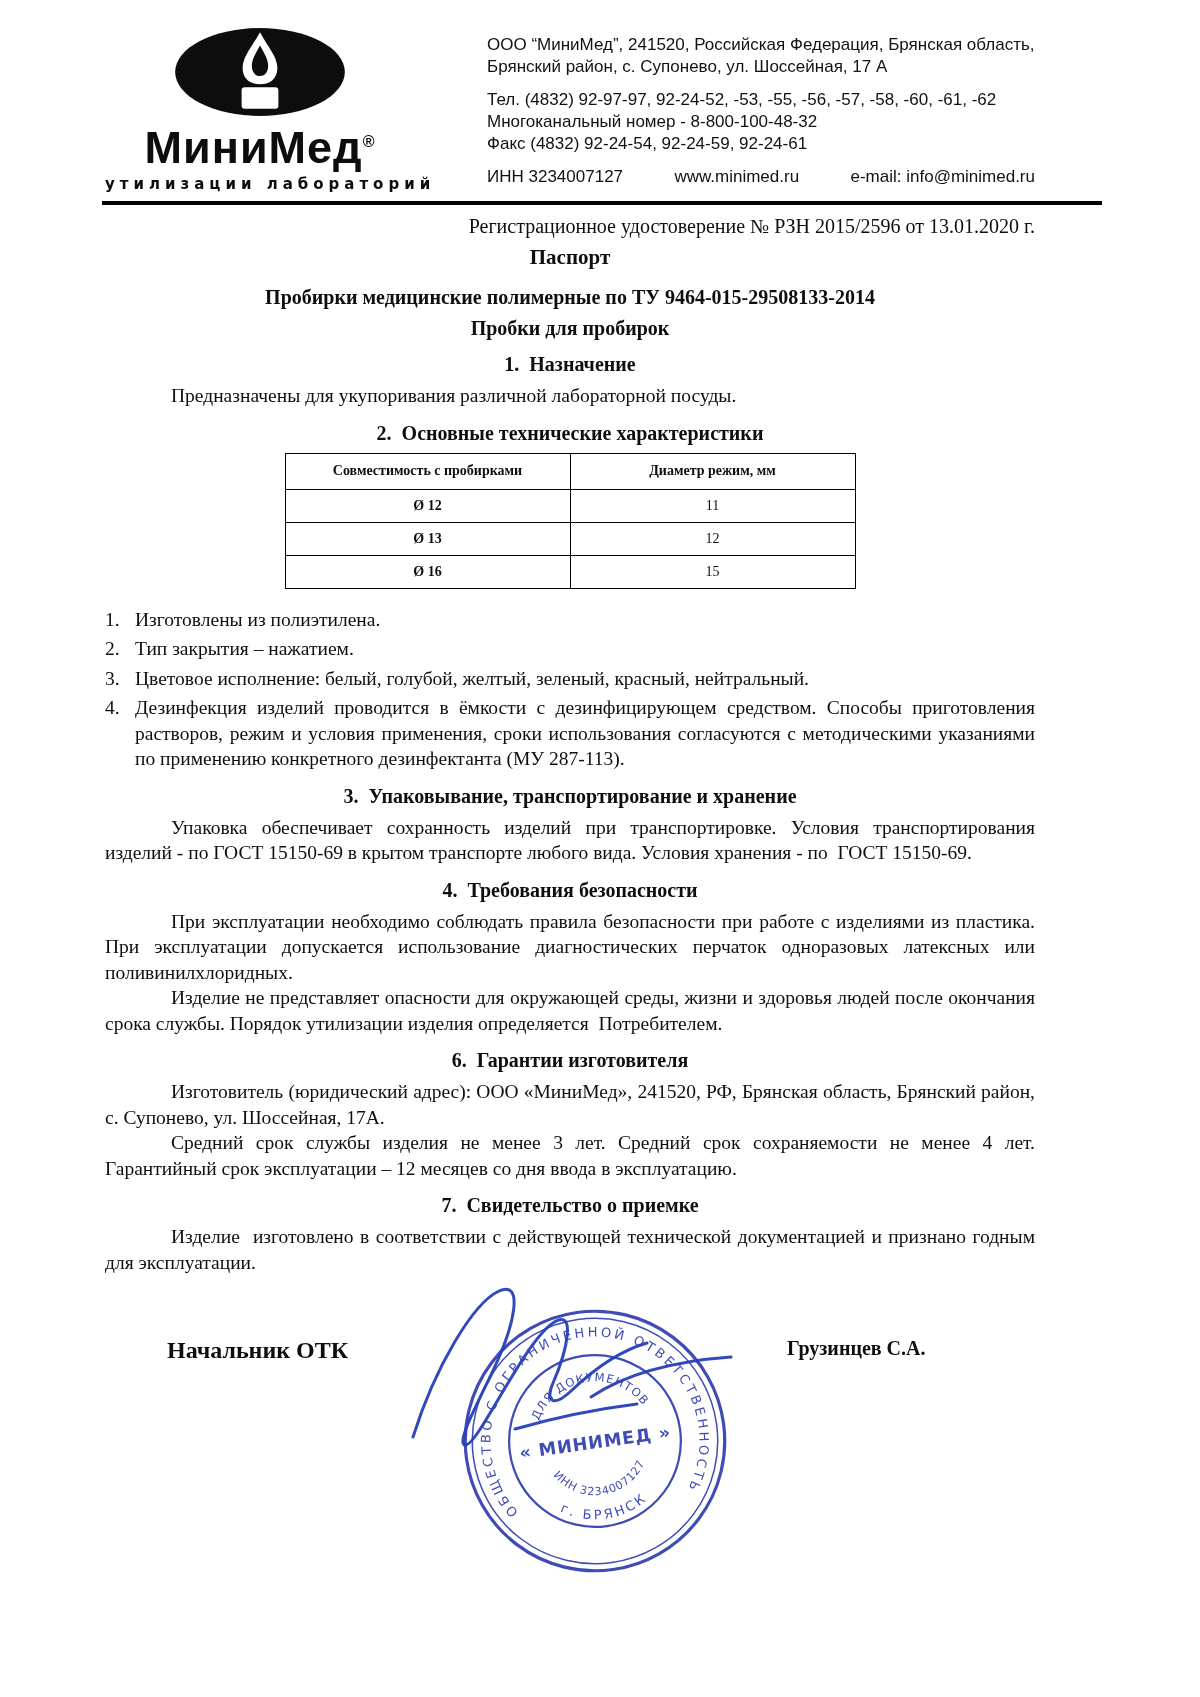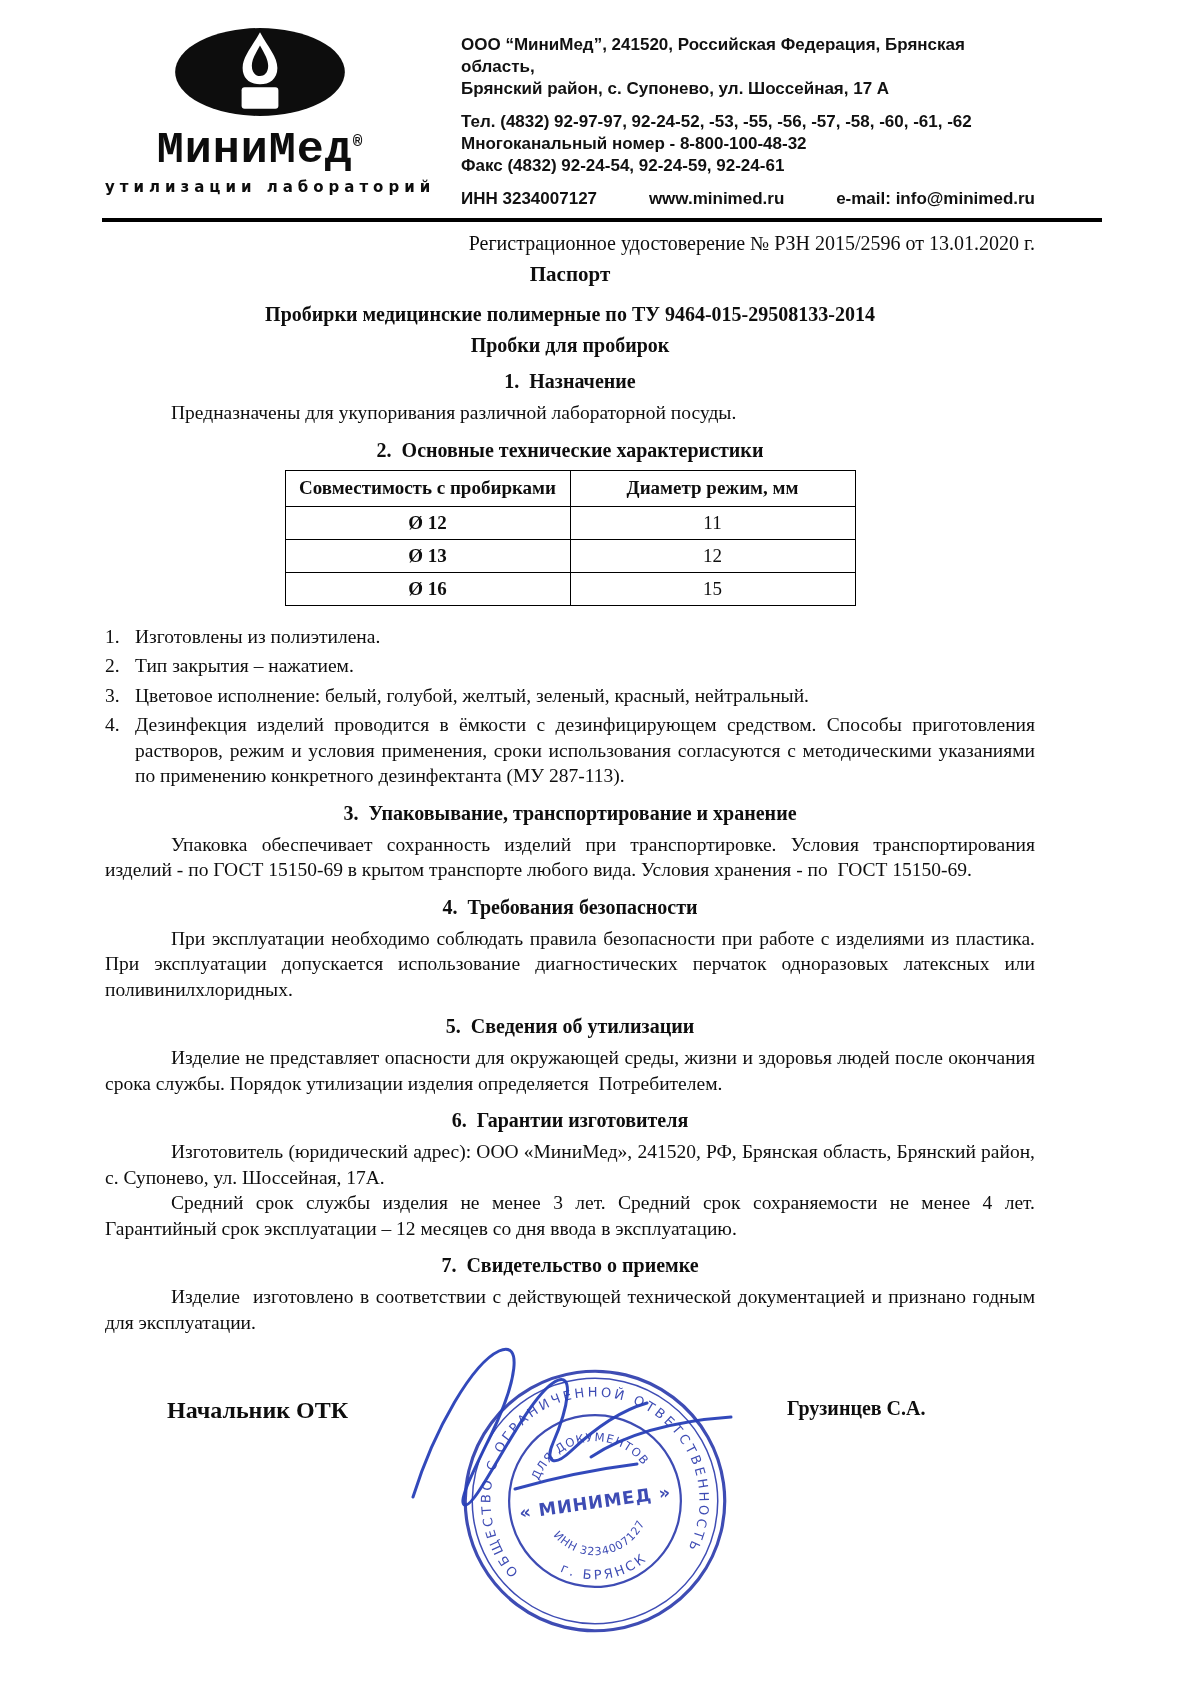--- a/index.html
+++ b/index.html
@@ -9,32 +9,32 @@
     background:#fff; color:#0e0e0e; overflow:hidden;
     font-family:"Liberation Serif", serif;
   }
   .content { padding:26px 165px 0 105px; }
 
   
   .header { display:flex; align-items:flex-start; }
   .logo { width:310px; text-align:center; flex:none; }
   .logo-mark { display:block; margin:0 auto; }
   .brand {
-    font-family:Liberation Mono, monospace; font-weight:800;
+    font-family:Liberation Sans, sans-serif; font-weight:800;
     font-size:45px; letter-spacing:1px; line-height:48px; color:#0d0d0d;
     white-space:nowrap;
   }
   .brand .reg { font-size:16px; vertical-align:super; font-weight:700; }
   .tagline {
     margin-top:3px; font-family:"DejaVu Sans", sans-serif; font-weight:700;
     font-size:15px; letter-spacing:5px; color:#0d0d0d; white-space:nowrap;
   }
   .contact {
-    flex:1; margin-left:46px; padding-top:8px;
-    font-family:"Liberation Sans", sans-serif; font-weight:bold;
+    flex:1; margin-left:72px; padding-top:8px;
+    font-family:"Liberation Sans", sans-serif; font-weight:normal;
     font-size:17px; line-height:22px; color:#111;
   }
   .contact .grp { margin-bottom:11px; }
   .contact-row { display:flex; justify-content:space-between; margin-top:2px; }
 
   .rule { height:4px; background:#000; width:1000px; margin:8px 0 9px -3px; }
 
   
   .reg-line { text-align:right; font-size:20px; line-height:25px; margin:6px 0 6px; }
   .doc-title { text-align:center; font-weight:bold; font-size:21px; margin-top:4px; }
@@ -42,21 +42,21 @@
   .doc-product { text-align:center; font-weight:bold; font-size:20px; margin-top:8px; }
 
   
   .sec-heading { text-align:center; font-weight:bold; font-size:20px; margin:13px 0 7px; }
   .para { font-size:19.5px; line-height:25.5px; text-align:justify; text-indent:66px; }
 
   
   .char-table { border-collapse:collapse; margin:8px auto 4px; }
   .char-table th, .char-table td {
     border:1.6px solid #000; text-align:center; vertical-align:middle;
-    font-size:19px; padding:5px 10px;
+    font-size:14px; padding:5px 10px;
   }
   .char-table th { font-weight:bold; width:285px; height:36px; }
   .char-table td { height:33px; }
   .char-table td:first-child { font-weight:bold; }
 
   
   .num-list { margin:18px 0 2px; }
   .num-item { display:flex; font-size:19.5px; line-height:25.5px; margin-bottom:4px; }
   .num-item .num { width:30px; flex:none; }
   .num-item .txt { flex:1; text-align:justify; }
@@ -157,21 +157,20 @@
         <span class="txt">Дезинфекция изделий проводится в ёмкости с дезинфицирующем средством. Способы приготовления растворов, режим и условия применения, сроки использования согласуются с методическими указаниями по применению конкретного дезинфектанта (МУ 287-113).</span>
       </div>
     </div>
 
     <div class="sec-heading">3.&nbsp; Упаковывание, транспортирование и хранение</div>
     <p class="para">Упаковка обеспечивает сохранность изделий при транспортировке. Условия транспортирования изделий - по ГОСТ 15150-69 в крытом транспорте любого вида. Условия хранения - по&nbsp; ГОСТ 15150-69.</p>
 
     <div class="sec-heading">4.&nbsp; Требования безопасности</div>
     <p class="para">При эксплуатации необходимо соблюдать правила безопасности при работе с изделиями из пластика. При эксплуатации допускается использование диагностических перчаток одноразовых латексных или поливинилхлоридных.</p>
 
-    <div class="sec-heading">5.&nbsp; Сведения об утилизации</div>
     <p class="para">Изделие не представляет опасности для окружающей среды, жизни и здоровья людей после окончания срока службы. Порядок утилизации изделия определяется&nbsp; Потребителем.</p>
 
     <div class="sec-heading">6.&nbsp; Гарантии изготовителя</div>
     <p class="para">Изготовитель (юридический адрес): ООО «МиниМед», 241520, РФ, Брянская область, Брянский район, с. Супонево, ул. Шоссейная, 17А.</p>
     <p class="para">Средний срок службы изделия не менее 3 лет. Средний срок сохраняемости не менее 4 лет. Гарантийный срок эксплуатации – 12 месяцев со дня ввода в эксплуатацию.</p>
 
     <div class="sec-heading">7.&nbsp; Свидетельство о приемке</div>
     <p class="para">Изделие&nbsp; изготовлено в соответствии с действующей технической документацией и признано годным для эксплуатации.</p>
 
     <div class="sig-block">

